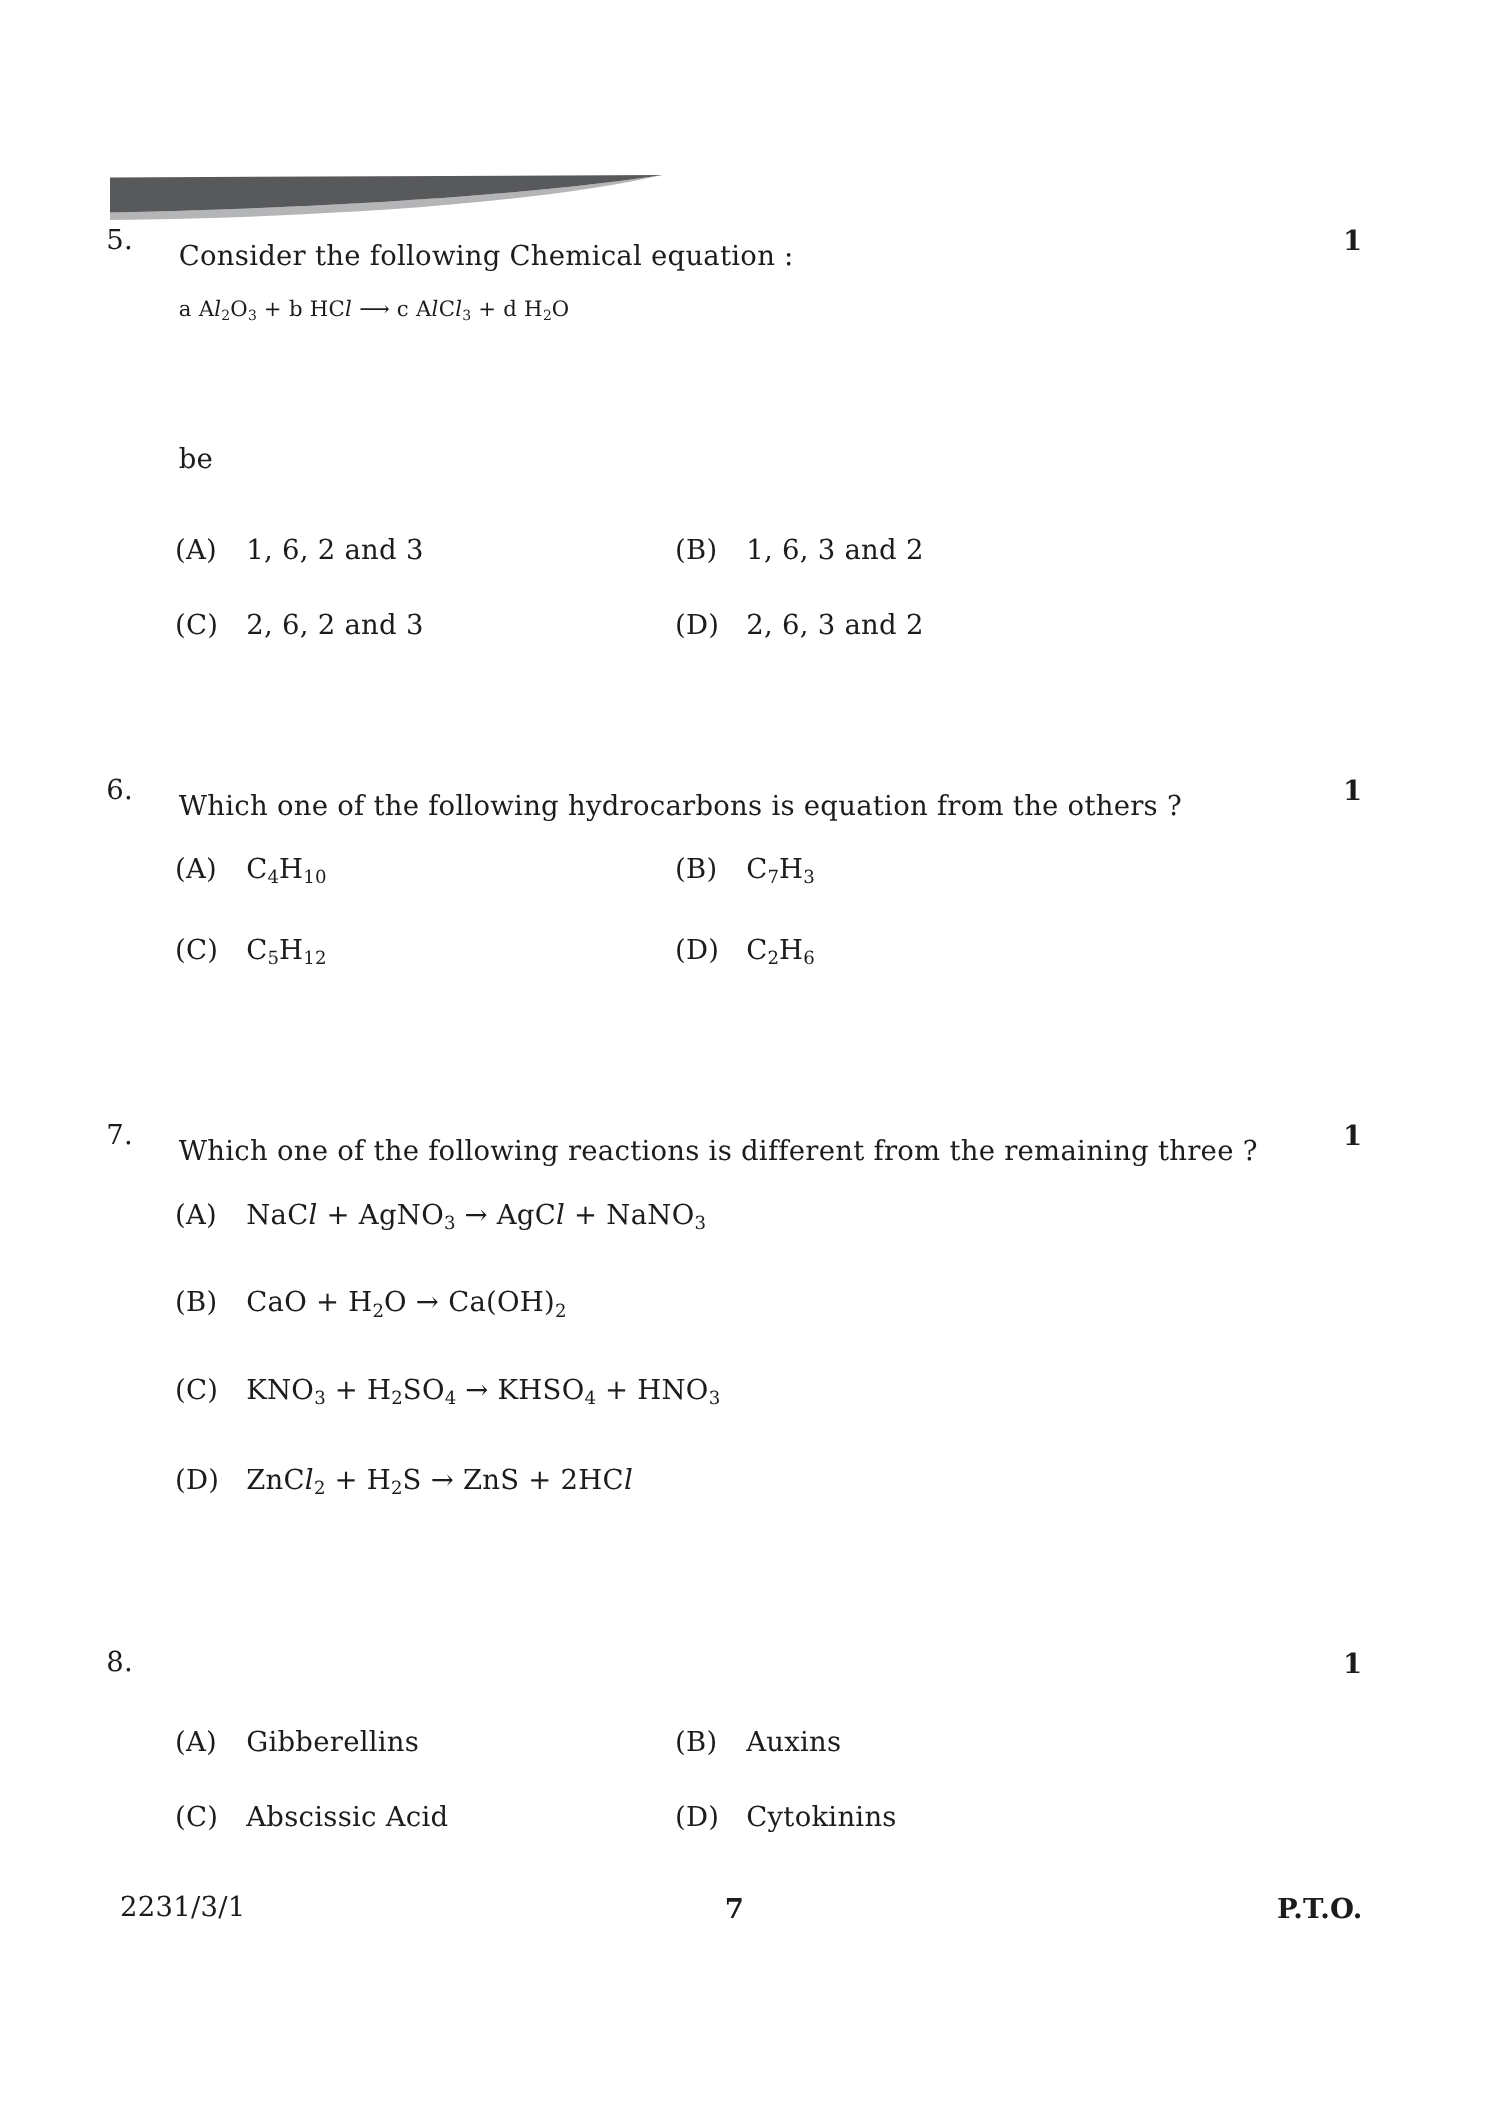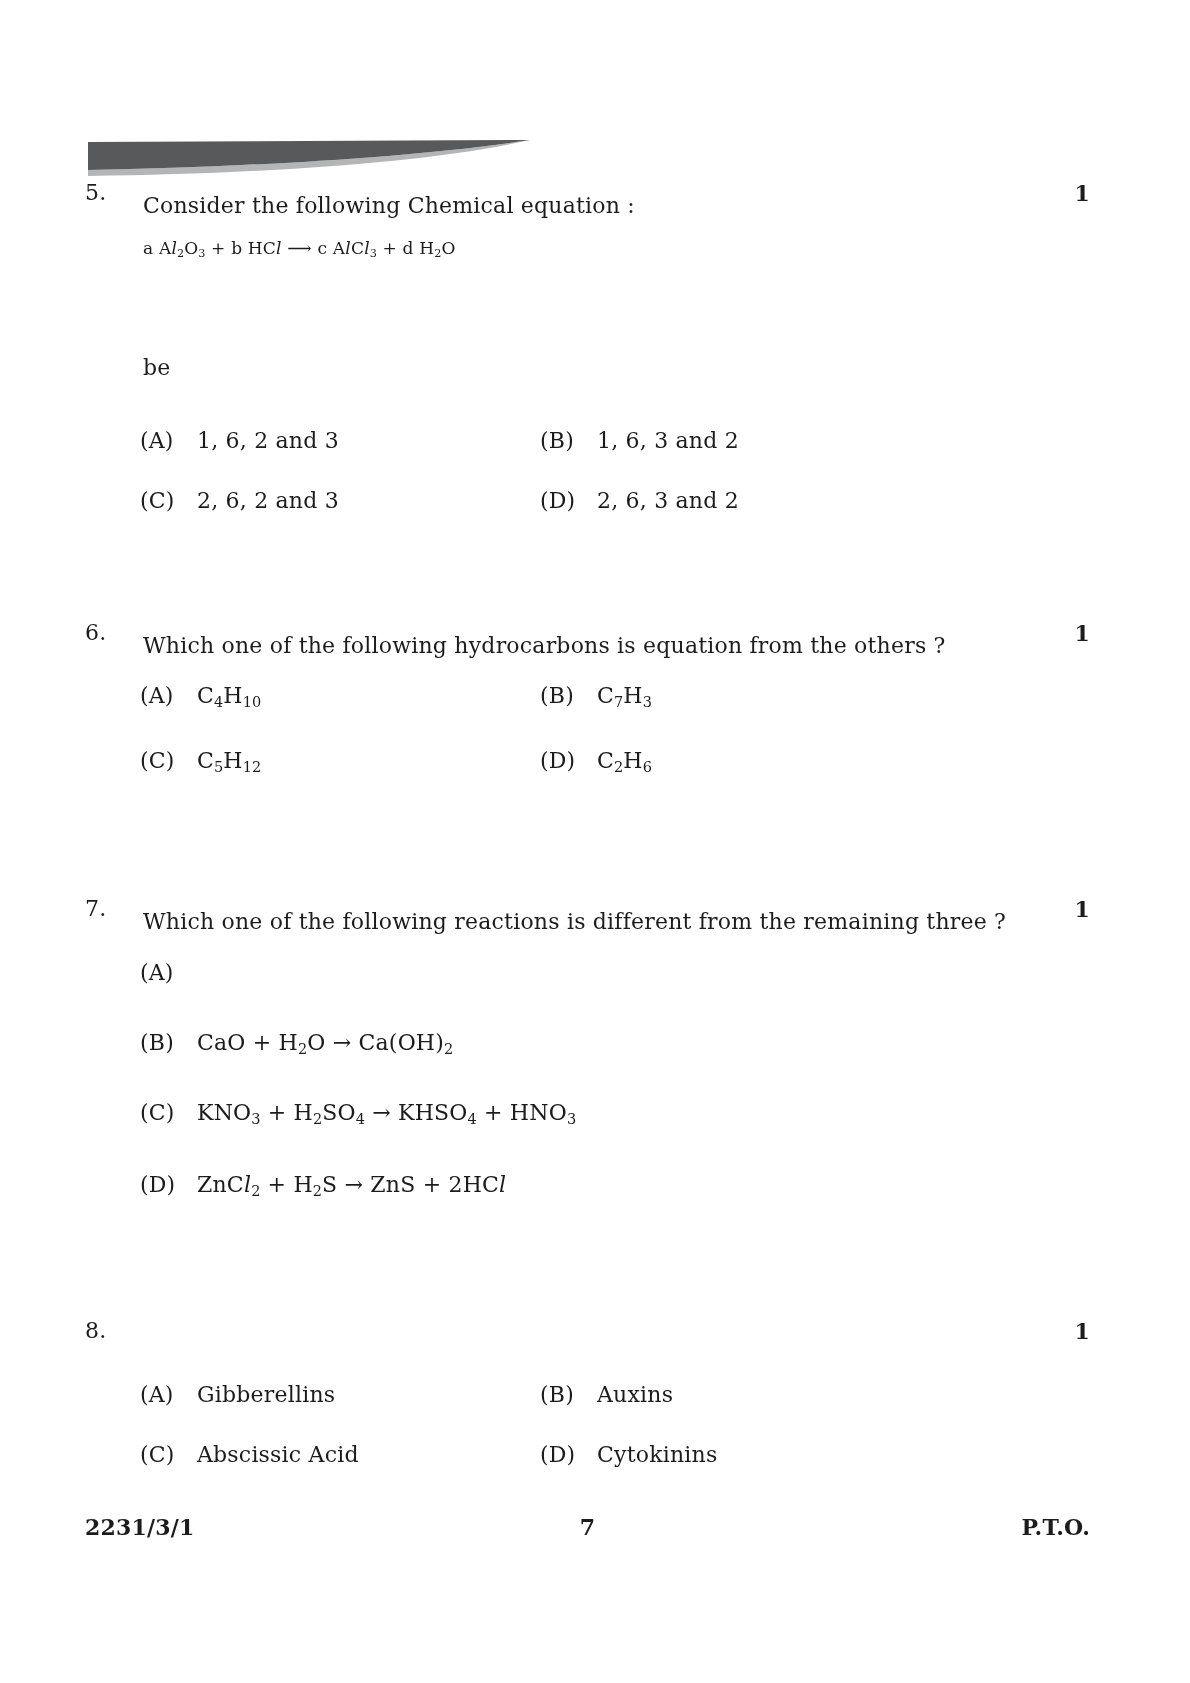--- a/index.html
+++ b/index.html
@@ -16,21 +16,21 @@
   .marks { position:absolute; right:0; top:0; font-weight:bold; }
   .eq { position:absolute; left:143px; white-space:nowrap; font-size:17px; }
   .bodyline { position:absolute; left:143px; white-space:nowrap; }
   .optrow { position:absolute; left:140px; right:100px; white-space:nowrap; height:34px; }
   .optlabel  { position:absolute; left:0; }
   .opttext   { position:absolute; left:57px; }
   .optlabel2 { position:absolute; left:400px; }
   .opttext2  { position:absolute; left:457px; }
   .it { font-style:italic; }
   .sb { font-size:0.66em; vertical-align:-0.3em; letter-spacing:0; }
-  .footer-left   { position:absolute; left:0; font-weight:bold; }
+  .footer-left   { position:absolute; left:11px; font-weight:normal; }
   .footer-center { position:absolute; left:0; right:0; text-align:center; font-weight:bold; }
   .footer-right  { position:absolute; right:0; font-weight:bold; }
 </style>
 </head>
 <body>
 
 <div class="page">
 
   <svg class="swoosh" viewBox="0 0 442 36" preserveAspectRatio="none">
     <path d="M0,30 C160,27 330,17 442,0 C340,23 170,34 0,36 Z" fill="#b4b5b7"></path>
@@ -80,20 +80,21 @@
   </div>
 
   <div class="row" style="top:896px">
     <span class="qnum">7.</span>
     <span class="qtext">Which one of the following reactions is different from the remaining three ?</span>
     <span class="marks">1</span>
   </div>
 
   <div class="optrow" style="top:960px">
     <span class="optlabel">(A)</span>
+    <span class="opttext">NaC<span class="it">l</span> + AgNO<span class="sb">3</span> → AgC<span class="it">l</span> + NaNO<span class="sb">3</span></span>
   </div>
   <div class="optrow" style="top:1030px">
     <span class="optlabel">(B)</span>
     <span class="opttext">CaO + H<span class="sb">2</span>O → Ca(OH)<span class="sb">2</span></span>
   </div>
   <div class="optrow" style="top:1100px">
     <span class="optlabel">(C)</span>
     <span class="opttext">KNO<span class="sb">3</span> + H<span class="sb">2</span>SO<span class="sb">4</span> → KHSO<span class="sb">4</span> + HNO<span class="sb">3</span></span>
   </div>
   <div class="optrow" style="top:1172px">

